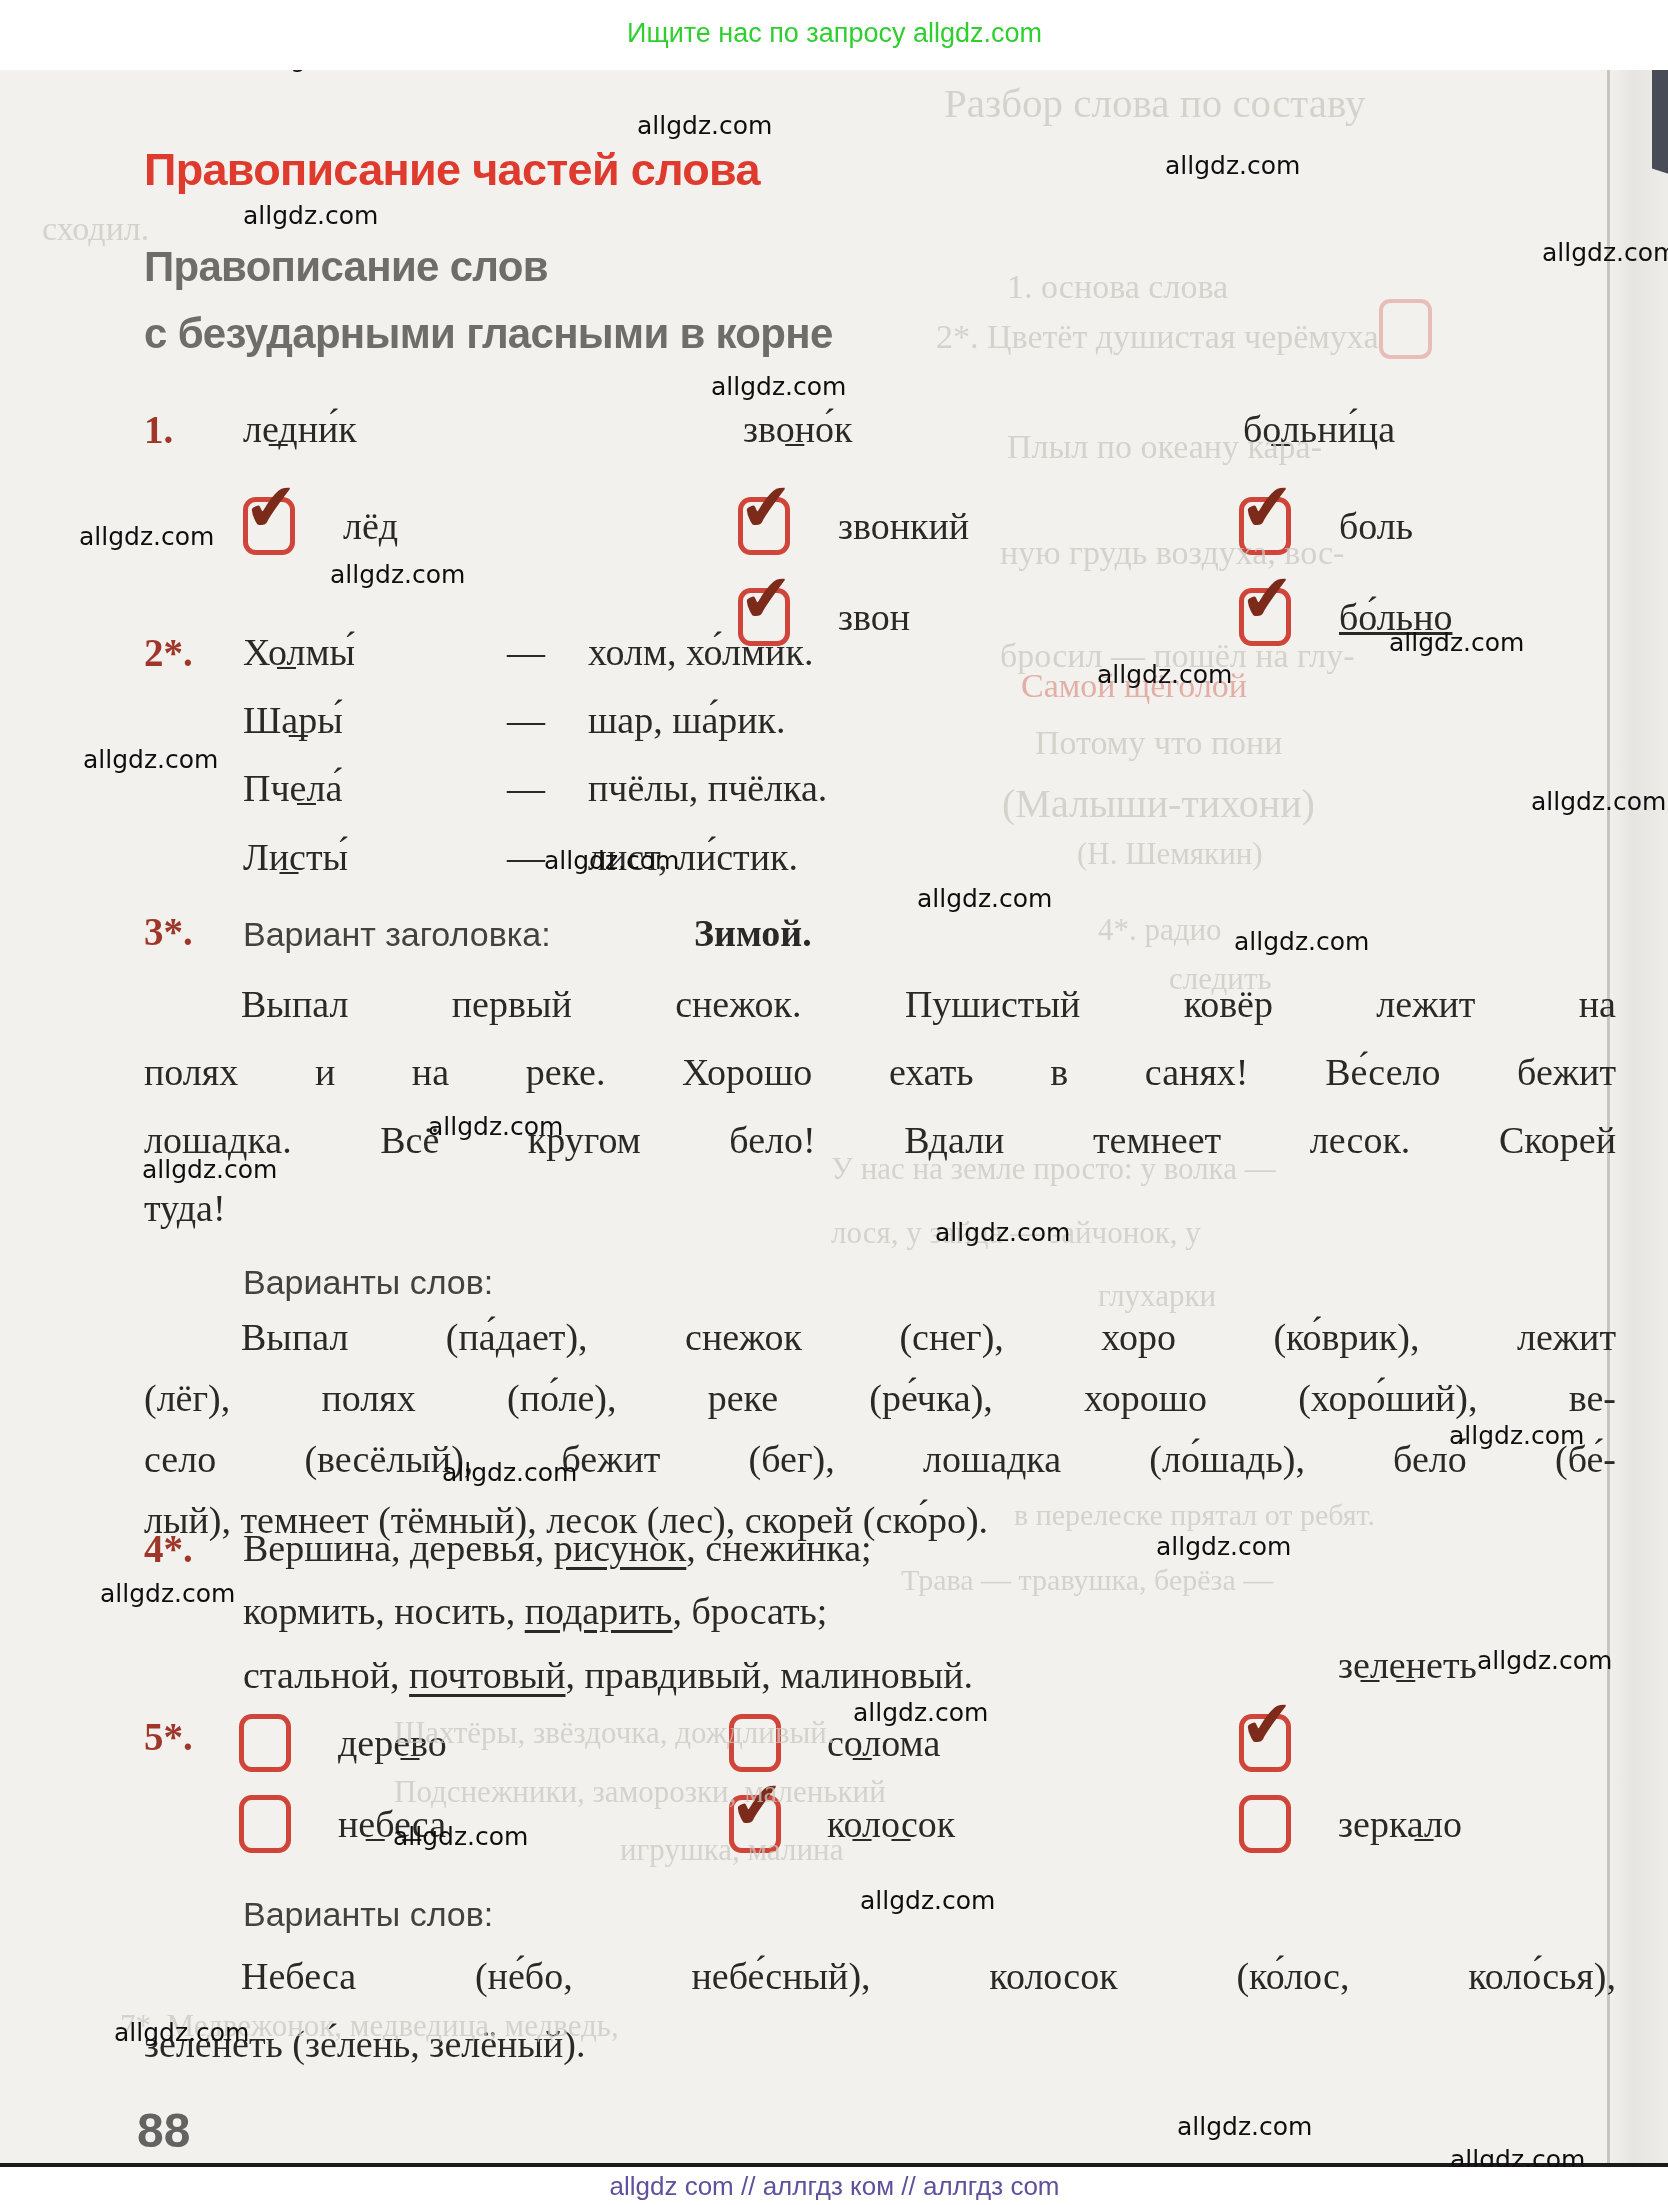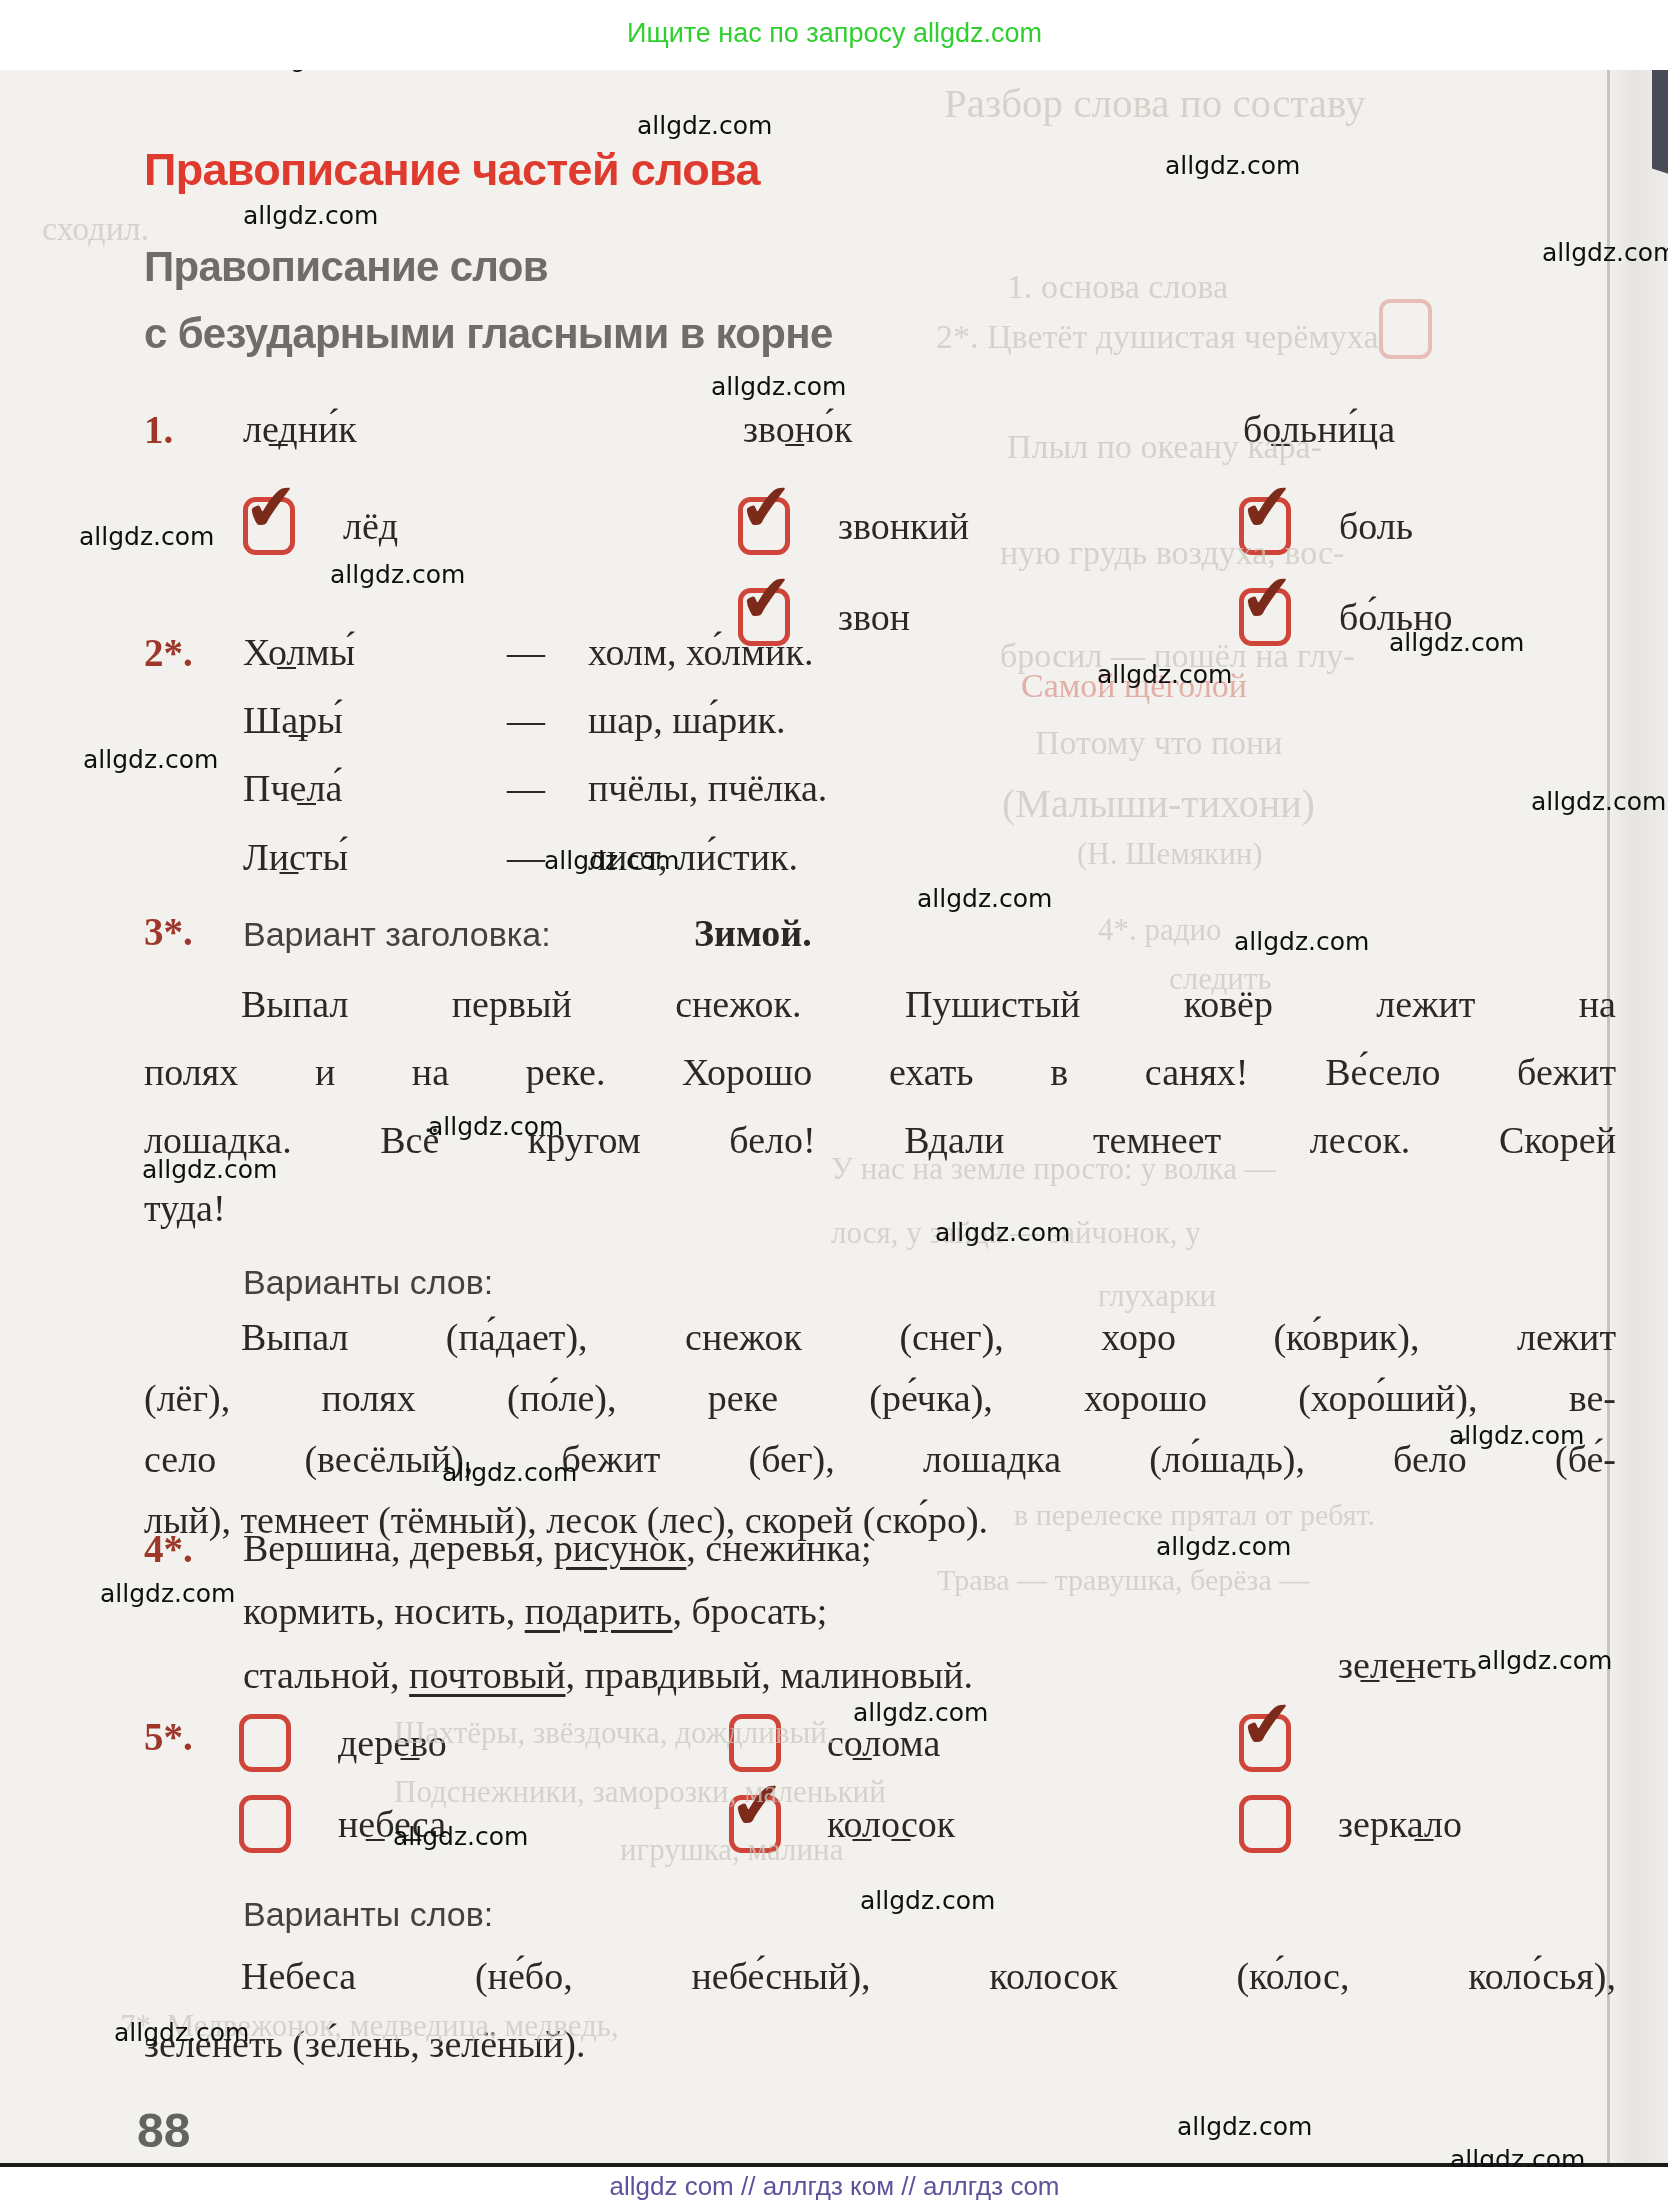--- a/index.html
+++ b/index.html
@@ -87,21 +87,21 @@
       </span>
     <div class="abs w" style="left:838px;top:525px;">звон</div>
 
     <span class="cb" style="left:1239px;top:427px;">
         <span class="mark">✔</span>
       </span>
     <div class="abs w" style="left:1339px;top:434px;">боль</div>
     <span class="cb" style="left:1239px;top:518px;">
         <span class="mark">✔</span>
       </span>
-    <div class="abs w" style="left:1339px;top:525px;">бо́льно</div>
+    <div class="abs w" style="left:1339px;top:525px;text-decoration:underline;">бо́льно</div>
 
     <div class="abs exnum" style="left:144px;top:560px;">2*.</div>
     <div class="abs w" style="left:243px;top:560px;">Хо̲лмы́</div>
     <div class="abs w" style="left:507px;top:560px;">—</div>
     <div class="abs w" style="left:588px;top:560px;">холм, хо́лмик.</div>
 
     <div class="abs w" style="left:243px;top:628px;">Ша̲ры́</div>
     <div class="abs w" style="left:507px;top:628px;">—</div>
     <div class="abs w" style="left:588px;top:628px;">шар, ша́рик.</div>
 
@@ -194,21 +194,21 @@
       <span class="ghost" style="left: 1021px; top: 667px; font-size: 34px; color: rgb(221, 154, 144);">Самой щёголой</span>
       <span class="ghost" style="left: 1035px; top: 724px; font-size: 34px;">Потому что пони</span>
       <span class="ghost" style="left: 1002px; top: 780px; font-size: 40px;">(Малыши-тихони)</span>
       <span class="ghost" style="left: 1077px; top: 836px; font-size: 31px;">(Н. Шемякин)</span>
       <span class="ghost" style="left: 1098px; top: 912px; font-size: 31px;">4*.  радио</span>
       <span class="ghost" style="left: 1169px; top: 961px; font-size: 31px;">следить</span>
       <span class="ghost" style="left: 831px; top: 1151px; font-size: 31px;">У нас на земле просто: у волка —</span>
       <span class="ghost" style="left: 831px; top: 1215px; font-size: 31px;">лося, у зайца — зайчонок, у</span>
       <span class="ghost" style="left: 1098px; top: 1278px; font-size: 31px;">глухарки</span>
       <span class="ghost" style="left: 1014px; top: 1498px; font-size: 30px;">в перелеске прятал от ребят.</span>
-      <span class="ghost" style="left: 901px; top: 1563px; font-size: 30px; margin-left: 36px;">Трава — травушка, берёза —</span>
+      <span class="ghost" style="left: 901px; top: 1563px; font-size: 30px;">Трава — травушка, берёза —</span>
       <span class="ghost" style="left: 394px; top: 1715px; font-size: 31px;">Шахтёры, звёздочка, дождливый.</span>
       <span class="ghost" style="left: 394px; top: 1774px; font-size: 31px;">Подснежники, заморозки, маленький</span>
       <span class="ghost" style="left: 620px; top: 1832px; font-size: 31px;">игрушка, малина</span>
       <span class="ghost" style="left: 120px; top: 2008px; font-size: 31px;">7*. Медвежонок, медведица, медведь,</span>
     </div>
 
   <div>
       <span class="wm" style="left: 261px; top: 44px;">allgdz.com</span>
       <span class="wm" style="left: 637px; top: 111px;">allgdz.com</span>
       <span class="wm" style="left: 1165px; top: 151px;">allgdz.com</span>

